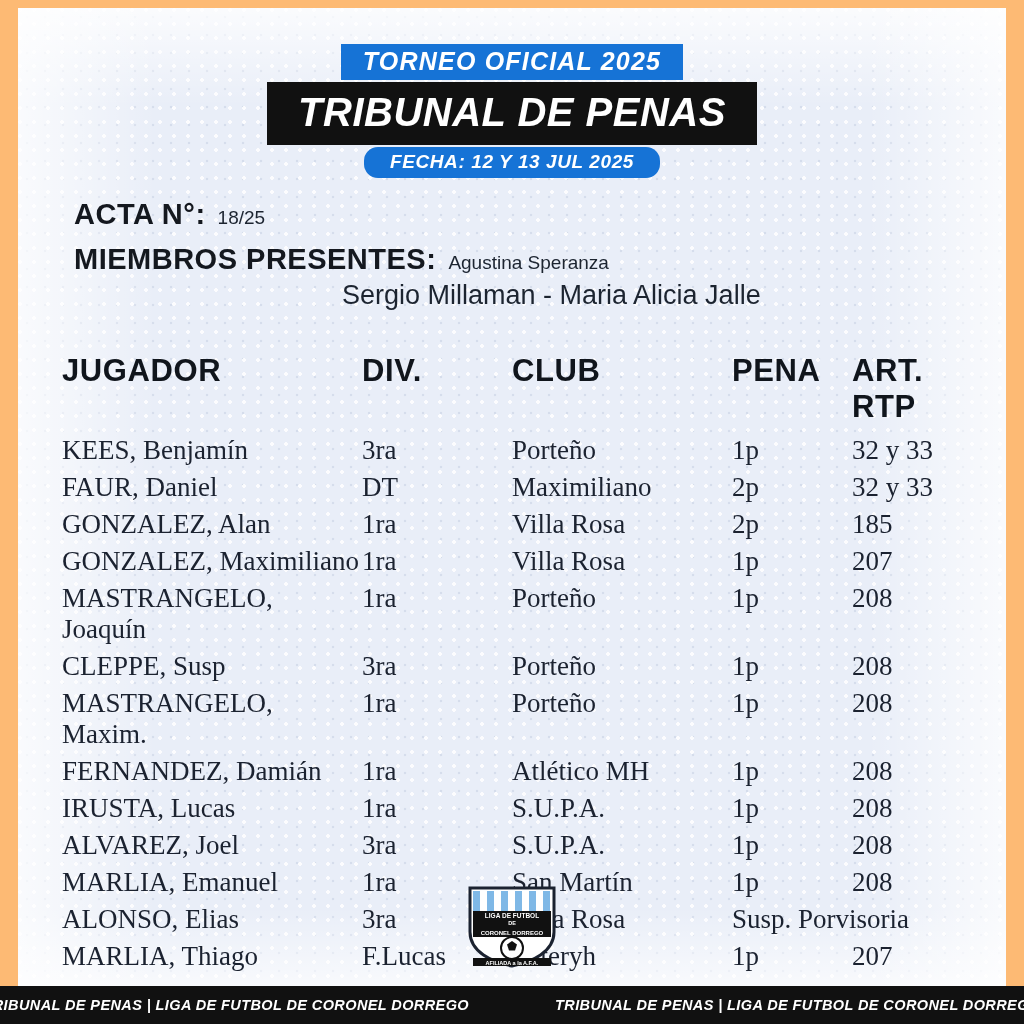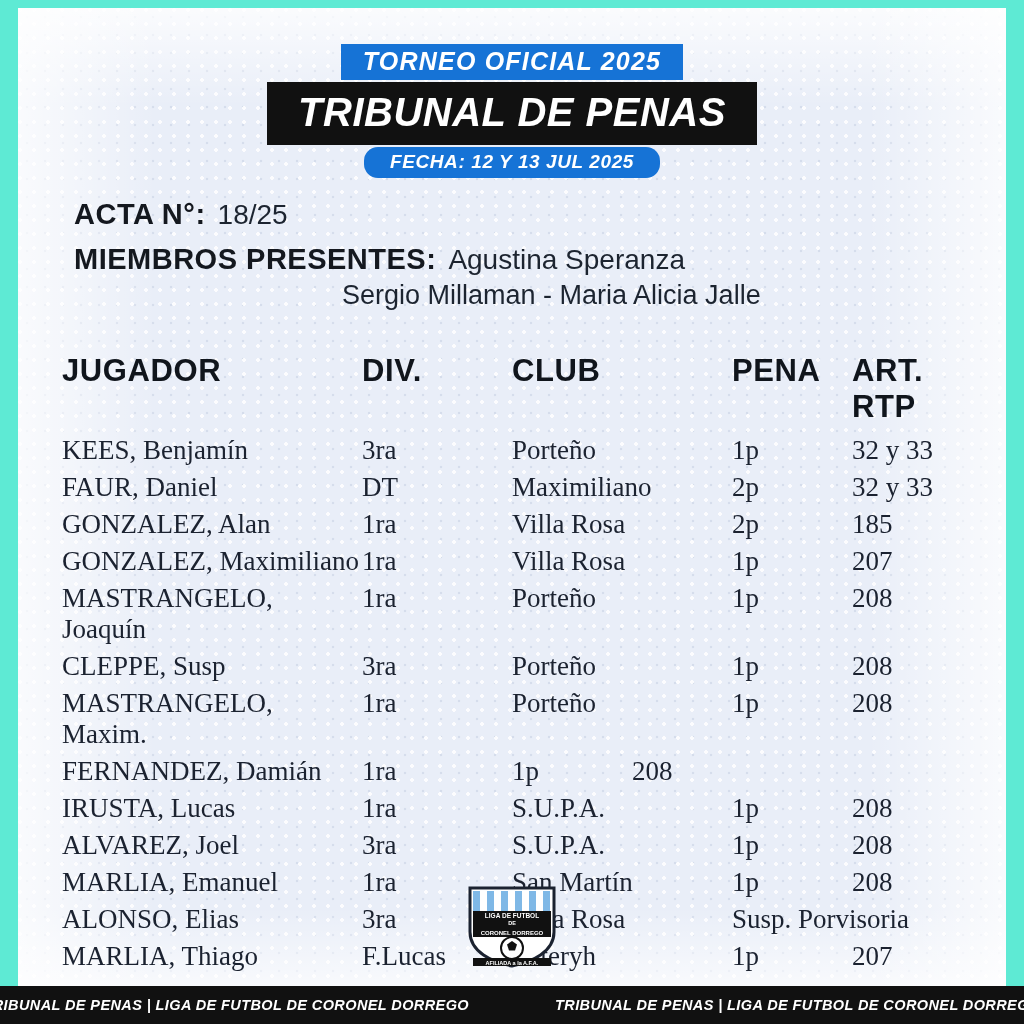--- a/index.html
+++ b/index.html
@@ -5,21 +5,21 @@
   * { box-sizing: border-box; margin: 0; padding: 0; }
   html, body {
     width: 1024px; height: 1024px;
     font-family: "Liberation Sans", sans-serif;
     background: #ffffff;
     overflow: hidden;
   }
   .page {
     position: relative;
     width: 1024px; height: 1024px;
-    background: #5eead4;
+    background: #fdba74;
   }
   
   .panel {
     position: absolute;
     left: 18px; top: 8px;
     width: 988px; height: 978px;
     background-color: #e9eef8;
     background-image:
       radial-gradient(circle at 2px 2px, rgba(255,255,255,0.85) 1.6px, transparent 1.8px),
       radial-gradient(circle at 9px 9px, rgba(198,208,226,0.55) 1.4px, transparent 1.6px);
@@ -78,21 +78,21 @@
   .meta { position: absolute; left: 74px; top: 198px; z-index: 3; }
   .meta-row { display: flex; align-items: baseline; }
   .meta-label {
     font-weight: bold;
     font-size: 29px;
     color: #14181f;
     letter-spacing: 0.5px;
     text-transform: uppercase;
   }
   .meta-value {
-    font-size: 28px;
+    font-size: 19px;
     color: #1c2430;
     margin-left: 12px;
   }
   .meta-row.second { margin-top: 12px; }
   .meta-sub {
     font-size: 27px;
     color: #1c2430;
     margin-left: 268px;
     margin-top: 4px;
   }
@@ -220,20 +220,21 @@
         <div class="trow">
           <div class="c c-player">MASTRANGELO, Maxim.</div>
           <div class="c c-div">1ra</div>
           <div class="c c-club">Porteño</div>
           <div class="c c-pena">1p</div>
           <div class="c c-art">208</div>
         </div>
         <div class="trow">
           <div class="c c-player">FERNANDEZ, Damián</div>
           <div class="c c-div">1ra</div>
+          <div class="c c-club">Atlético MH</div>
           <div class="c c-pena">1p</div>
           <div class="c c-art">208</div>
         </div>
         <div class="trow">
           <div class="c c-player">IRUSTA, Lucas</div>
           <div class="c c-div">1ra</div>
           <div class="c c-club">S.U.P.A.</div>
           <div class="c c-pena">1p</div>
           <div class="c c-art">208</div>
         </div>

